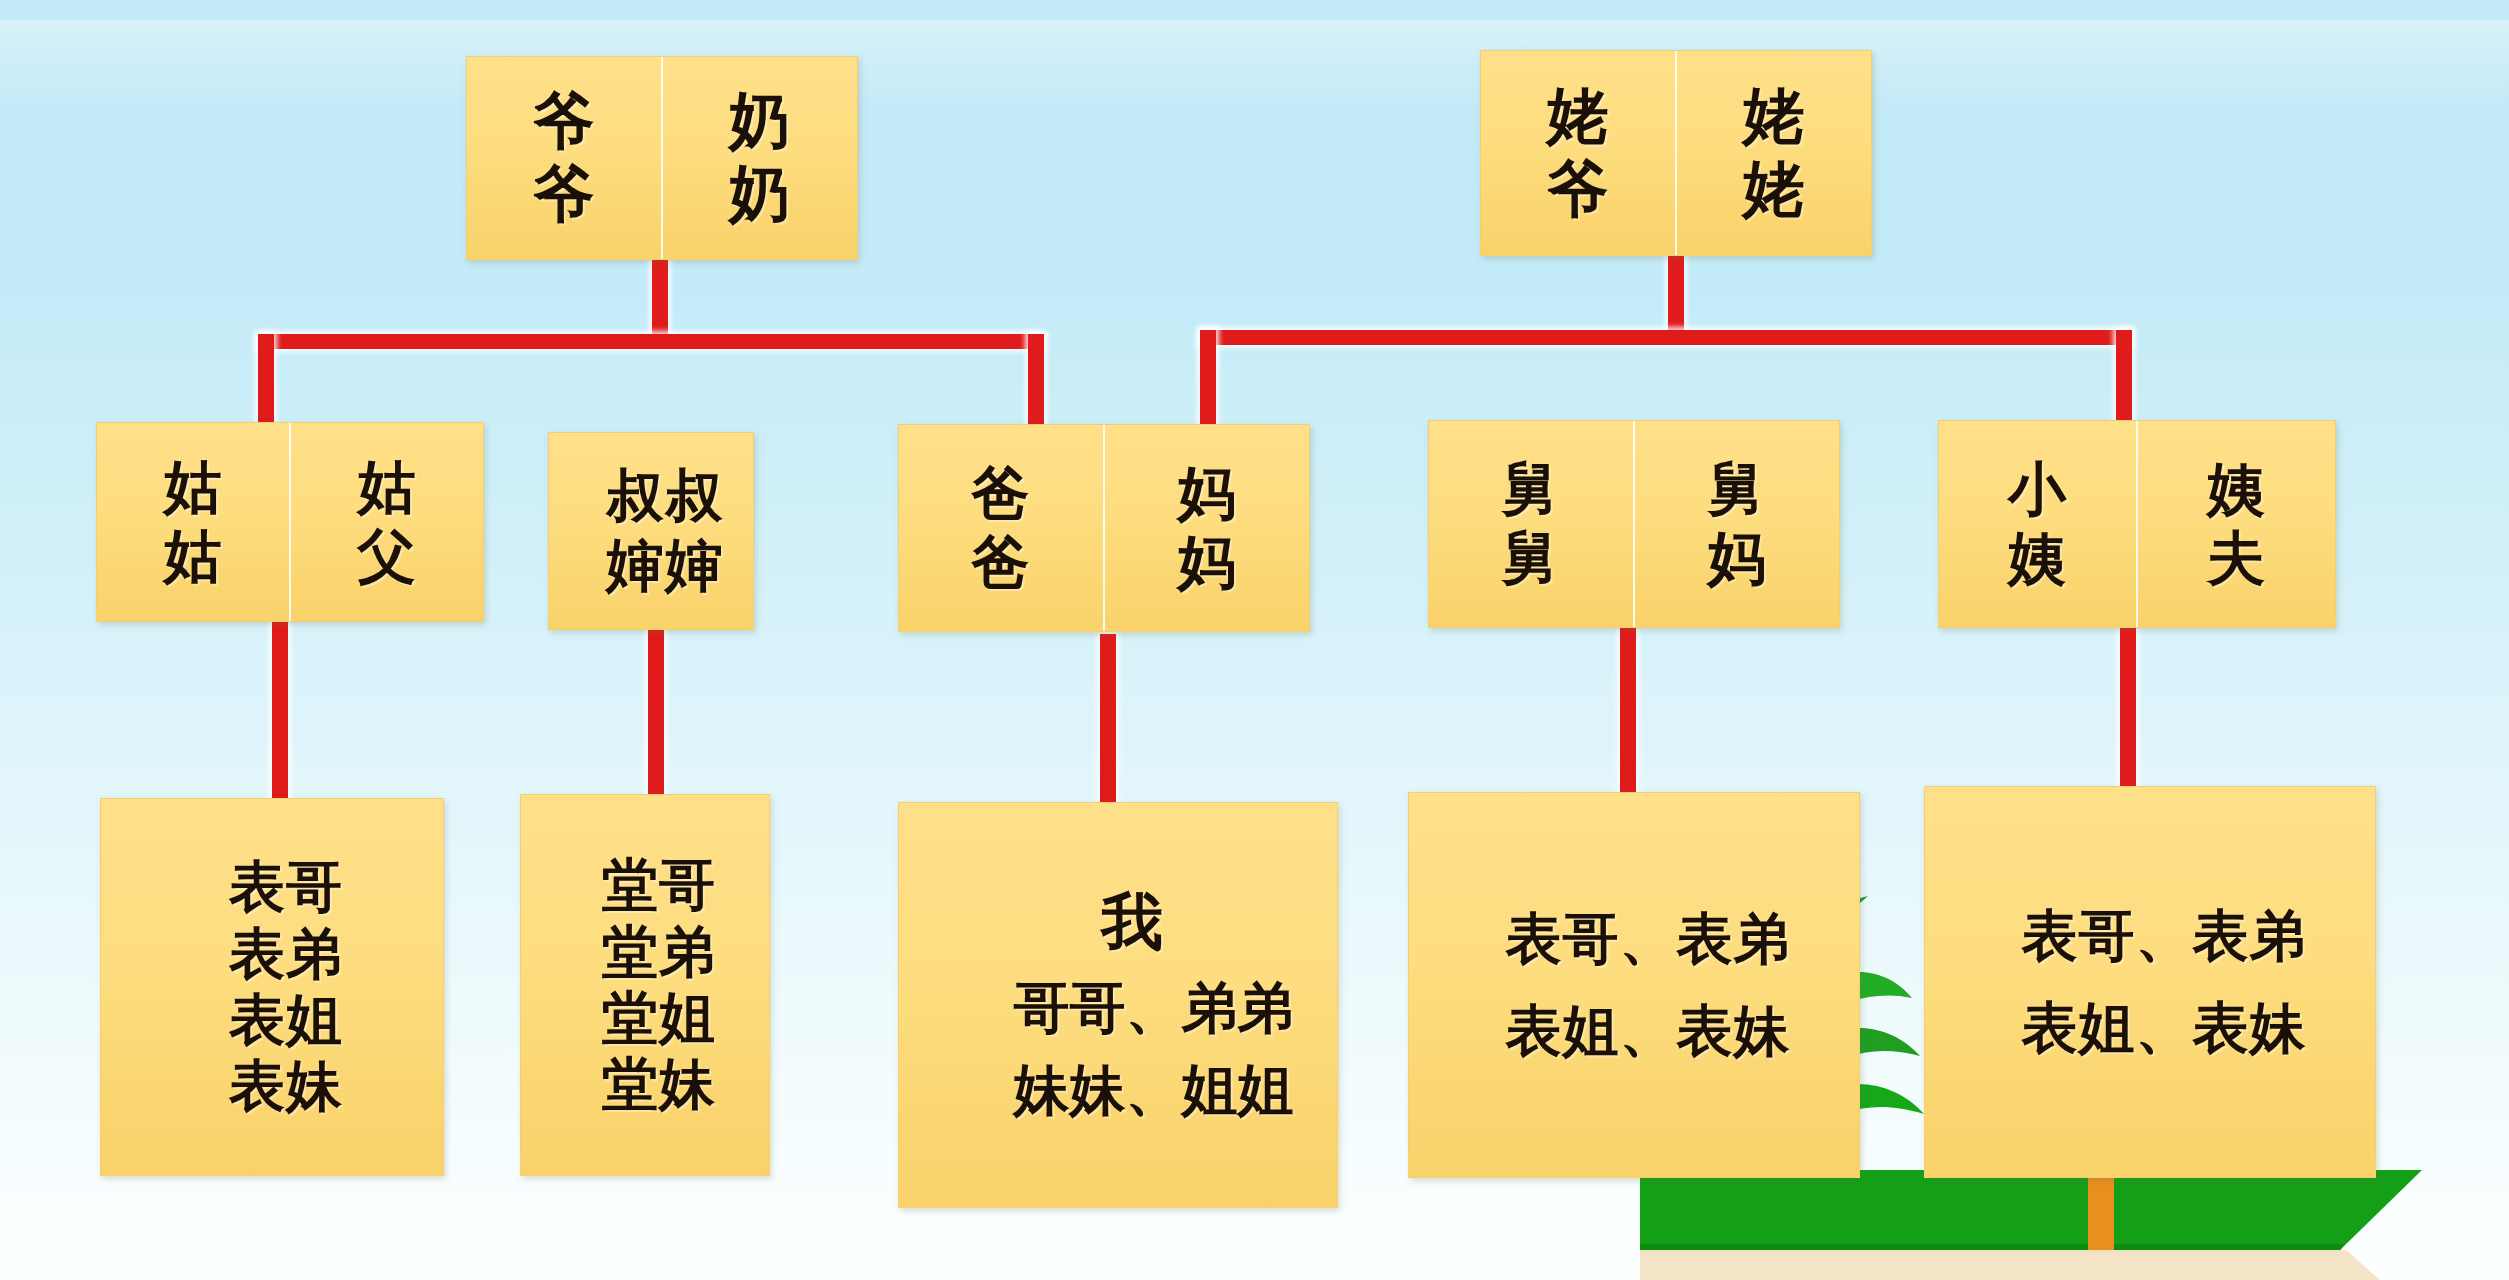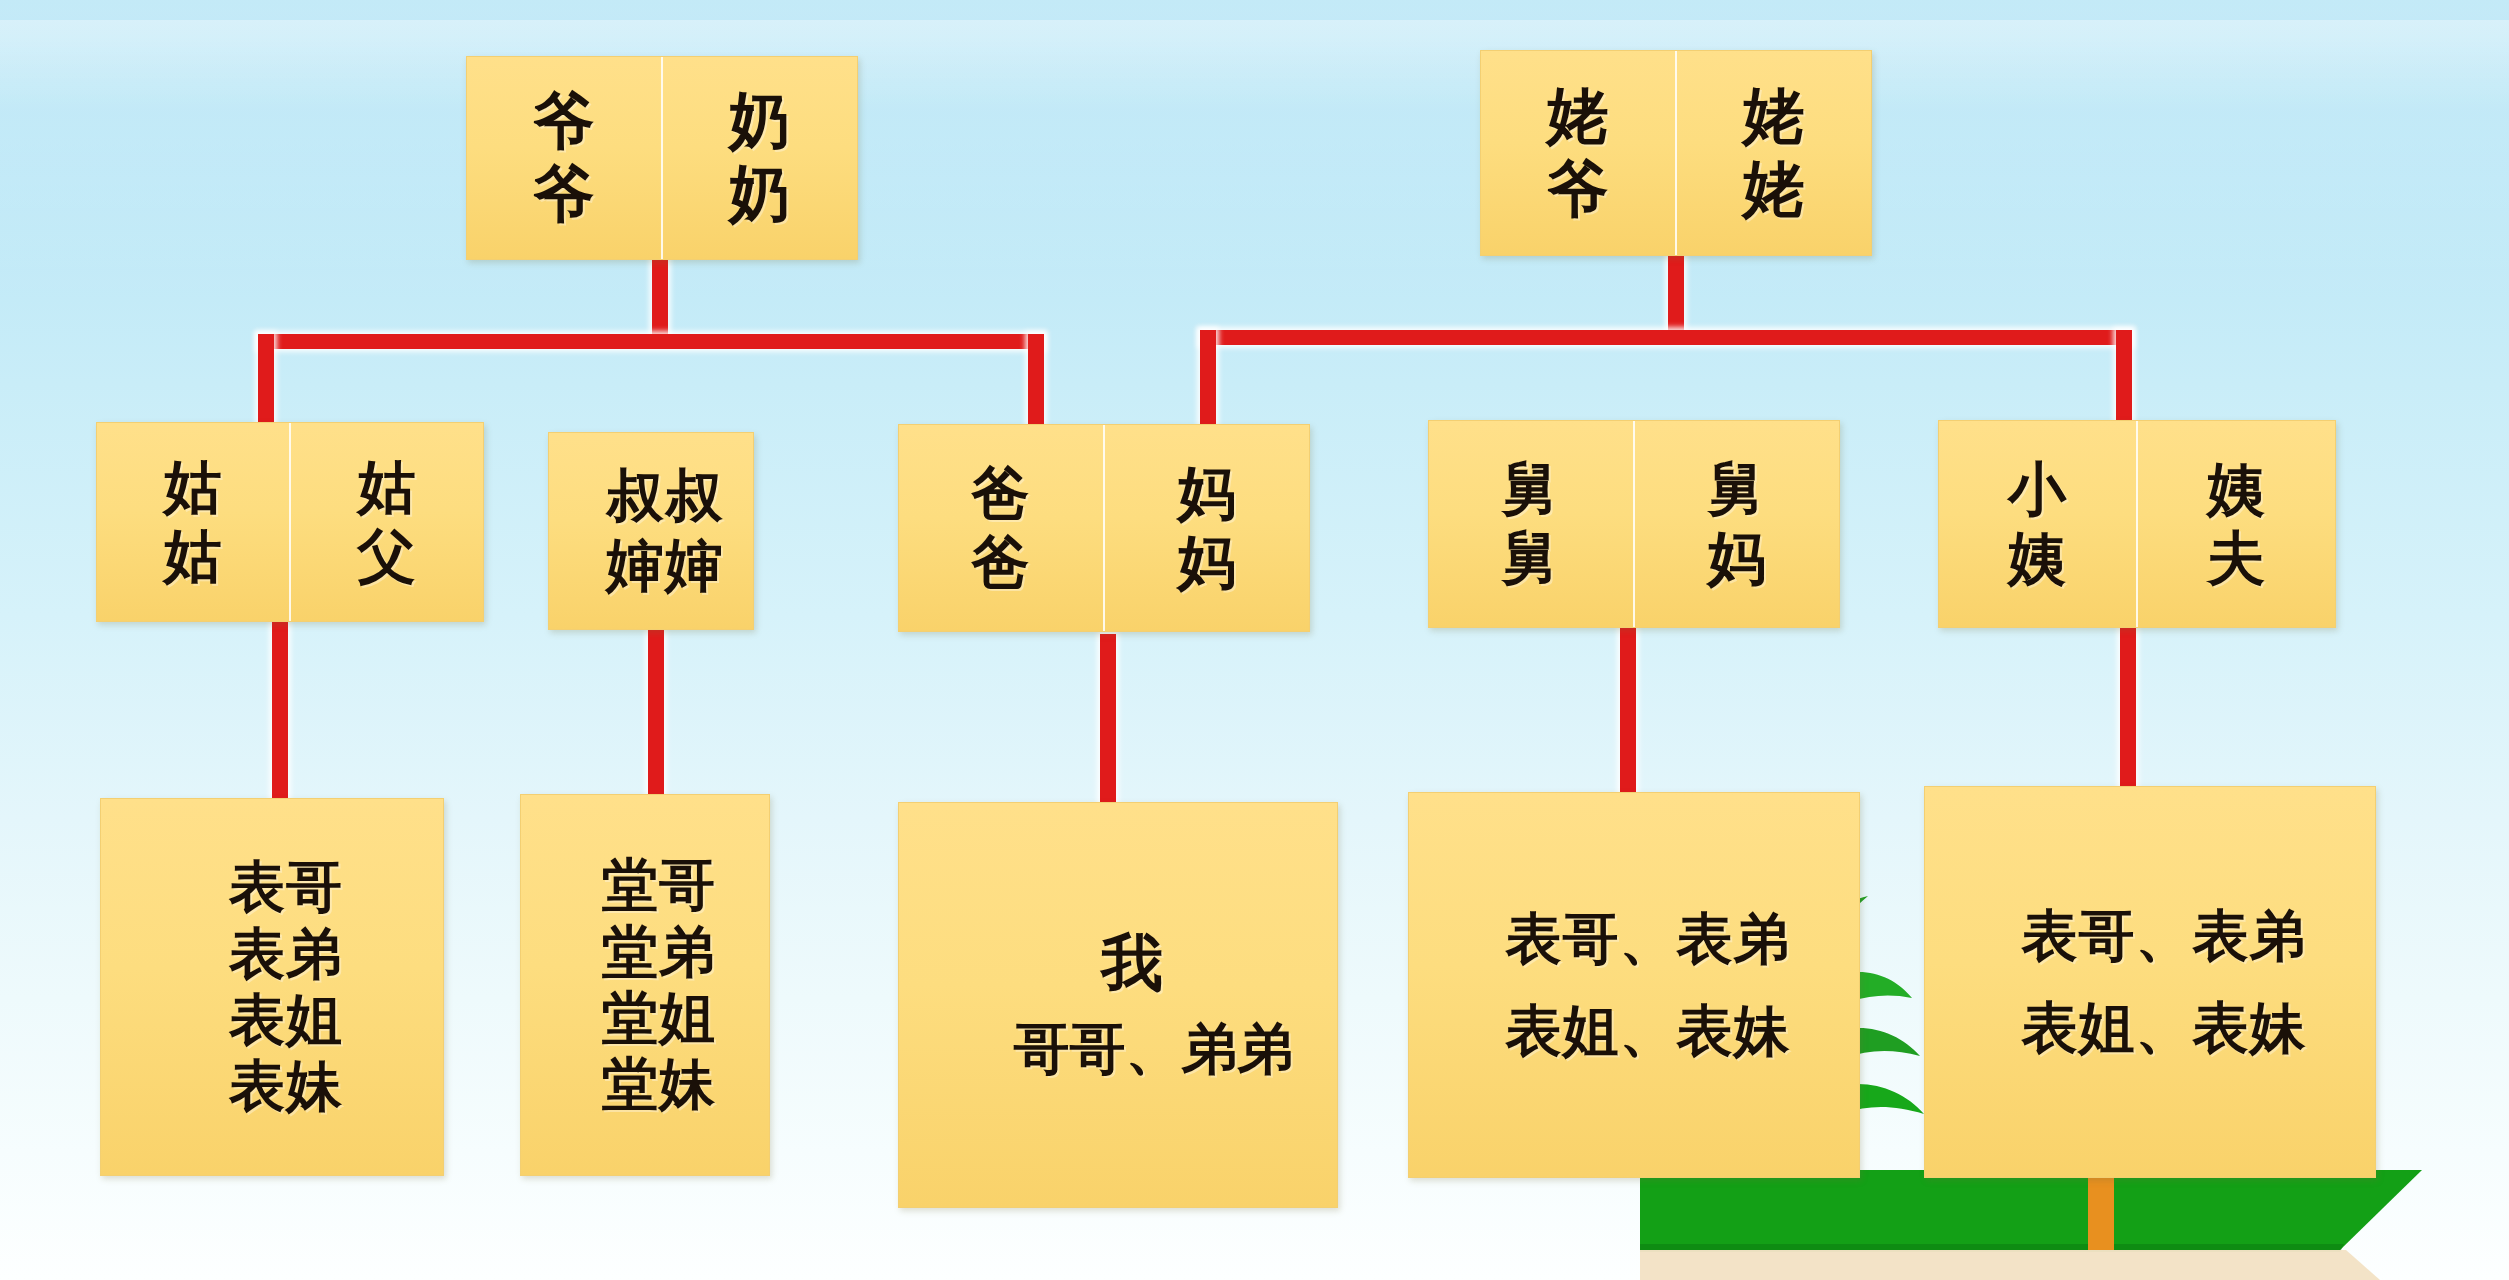--- a/index.html
+++ b/index.html
@@ -259,20 +259,21 @@
       <span class="ln">堂弟</span>
       <span class="ln">堂姐</span>
       <span class="ln">堂妹</span>
     </div>
   </div>
 
   <div class="node single" style="left:898px; top:802px; width:440px; height:406px;">
     <div class="cell t-sib stack-loose">
       <span class="ln t-me">我</span>
       <span class="ln">哥哥、弟弟</span>
+      <span class="ln">妹妹、姐姐</span>
     </div>
   </div>
 
   <div class="node single" style="left:1408px; top:792px; width:452px; height:386px;">
     <div class="cell t-list stack-wide">
       <span class="ln">表哥、表弟</span>
       <span class="ln">表姐、表妹</span>
     </div>
   </div>
 

